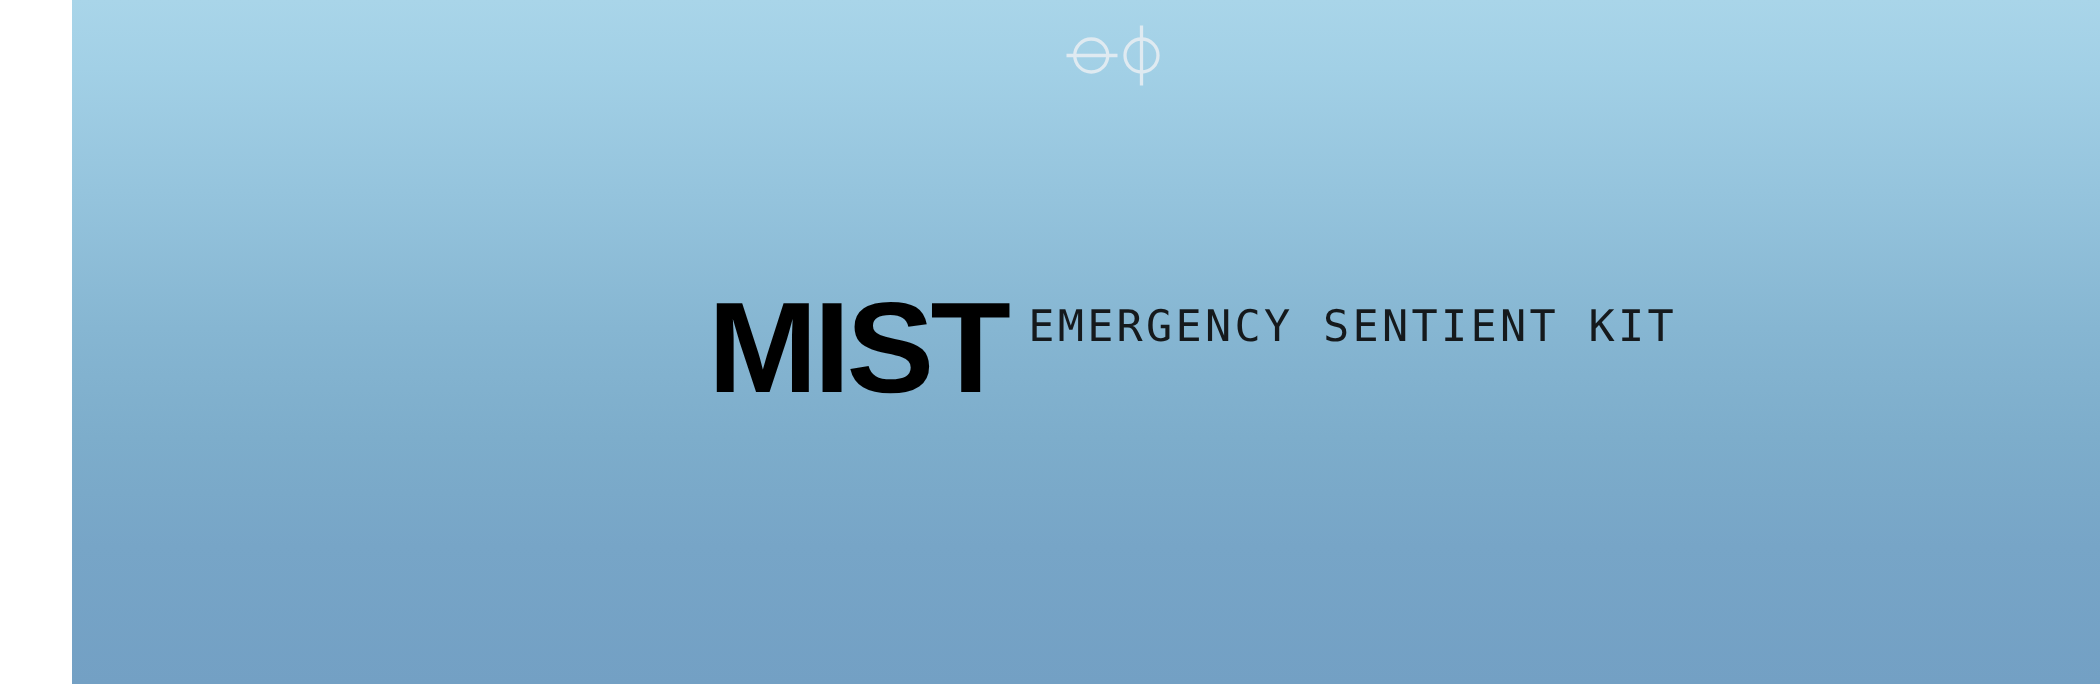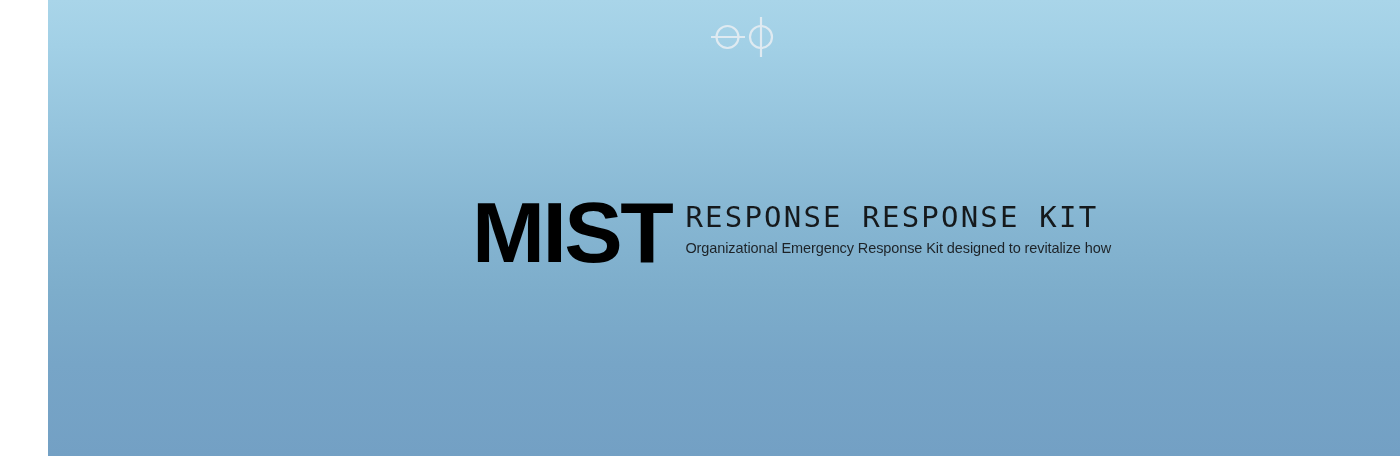--- a/index.html
+++ b/index.html
@@ -131,23 +131,22 @@
         <circle cx="51" cy="25" r="11" stroke="#dfeaf1" stroke-width="2.2" fill="none"></circle>
       </g>
     </svg>
   </div>
 
   <div id="lockup">
 
     <div id="wordmark">MIST</div>
 
     <div id="lockup-right">
-      <div id="headline">RESPONSE RESPONSE KIT</div>
+      <div id="headline">EMERGENCY SENTIENT KIT</div>
 
       <div id="subtitle">
-        <span class="line">Organizational Emergency Response Kit designed to revitalize how</span>
       </div>
     </div>
 
   </div>
 
 
 </div>
 
 </body></html>

